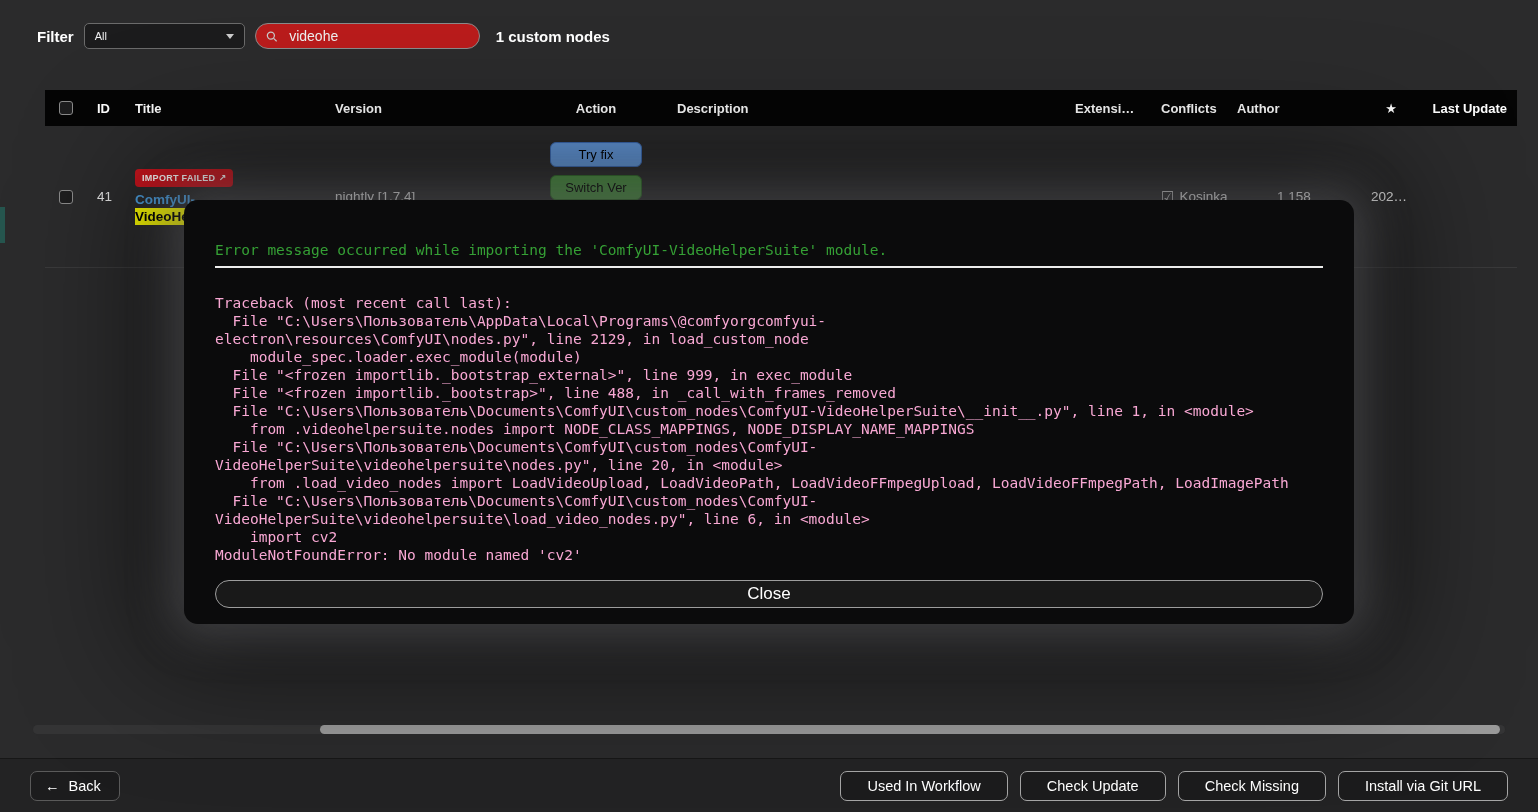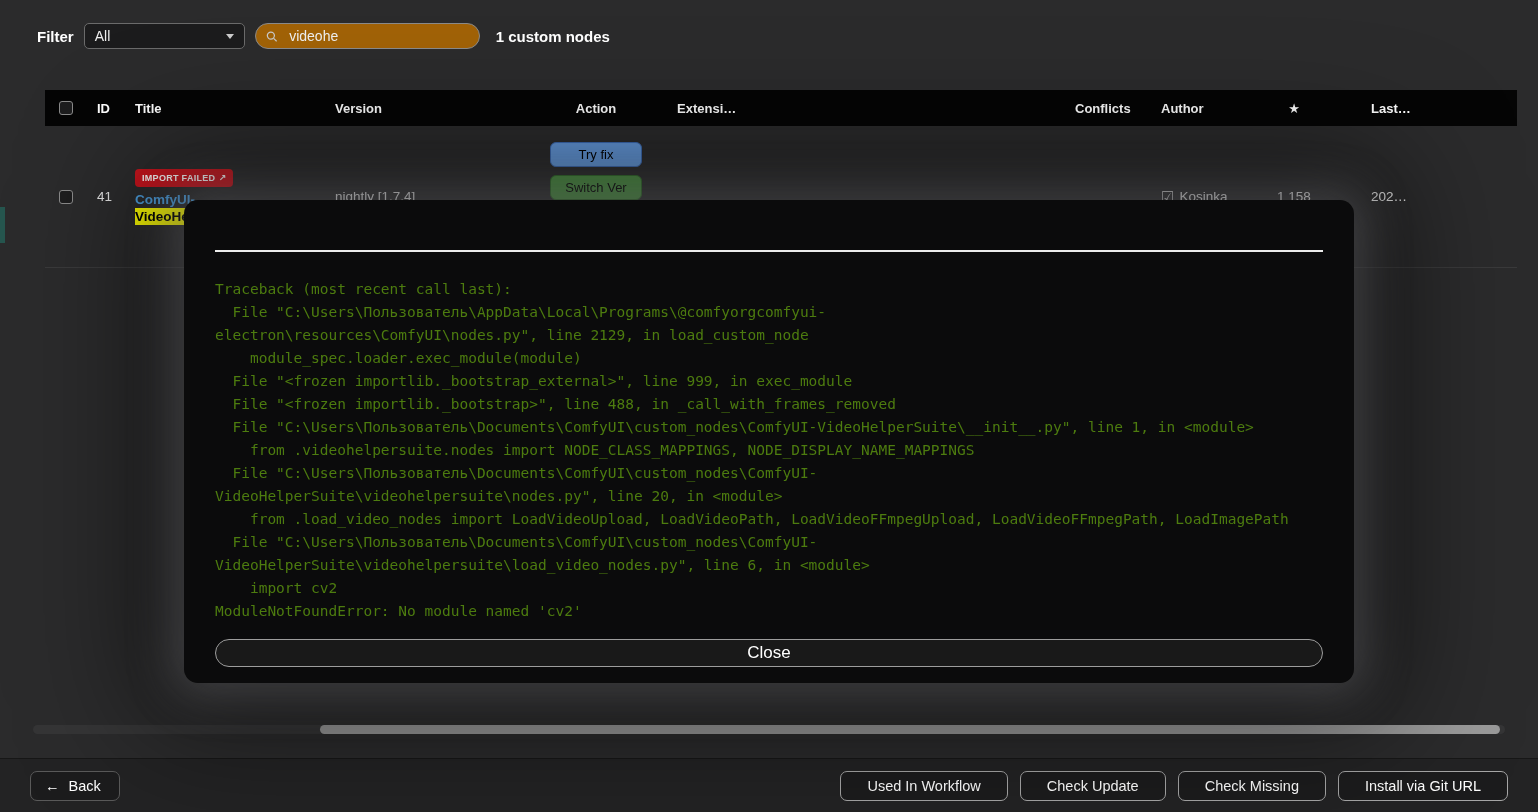--- a/index.html
+++ b/index.html
@@ -15,30 +15,30 @@
   
   .filter-bar {
     position: absolute; top: 0; left: 0; right: 16px; height: 72px;
     display: flex; align-items: center; padding-left: 37px;
   }
   .filter-label { font-size: 15px; font-weight: bold; color: #fff; margin-right: 10px; }
   .dropdown {
     width: 161px; height: 26px; background: #1c1c1d;
     border: 1px solid #6b6b6b; border-radius: 5px;
     display: flex; align-items: center; justify-content: space-between;
-    padding: 0 10px; font-size: 14px; color: #eee; cursor: pointer;
+    padding: 0 10px; font-size: 11px; color: #eee; cursor: pointer;
   }
   .chevron-down {
     width: 0; height: 0;
     border-left: 4px solid transparent; border-right: 4px solid transparent;
     border-top: 5px solid #ccc;
   }
   .searchbox {
     margin-left: 10px; width: 225px; height: 26px;
-    border: 1px solid #8a8a8a; border-radius: 14px; background: #a16207;
+    border: 1px solid #8a8a8a; border-radius: 14px; background: #b91c1c;
     display: flex; align-items: center; padding: 0 10px; gap: 12px;
   }
   .searchbox input {
     background: transparent; border: none; outline: none;
     color: #eee; font-size: 14px; width: 100%;
     font-family: "Liberation Sans", "DejaVu Sans", sans-serif;
   }
   .count { font-size: 15px; font-weight: bold; color: #fff; margin-left: 16px; }
 
   
@@ -103,21 +103,21 @@
   .modal {
     position: absolute; left: 184px; top: 200px; width: 1170px;
     background: #0b0b0c; border-radius: 14px;
     padding: 42px 31px 16px; z-index: 10;
     box-shadow: 0 0 46px 12px rgba(175,175,180,.26), 0 0 120px 40px rgba(0,0,0,.55);
     font-family: "DejaVu Sans Mono", monospace;
   }
   .modal-title { color: #35a035; font-size: 14.5px; white-space: pre; }
   .divider { border: none; border-top: 2px solid #ececec; margin-top: 8px; }
   .traceback {
-    margin-top: 26px; color: #4d7c0f; font-size: 14.5px; line-height: 23px;
+    margin-top: 26px; color: #f9a8d4; font-size: 14.5px; line-height: 18px;
     white-space: pre; font-family: "DejaVu Sans Mono", monospace;
   }
   .close-btn {
     margin-top: 16px; width: 100%; height: 28px;
     background: #191919; border: 1px solid #9d9d9d; border-radius: 14px;
     color: #fff; font-size: 17px;
     font-family: "Liberation Sans", "DejaVu Sans", sans-serif;
     display: flex; align-items: center; justify-content: center; cursor: pointer;
   }
 
@@ -163,20 +163,21 @@
 
 <div class="table">
   <div class="grid-row thead">
     <div class="cell cell-check">
         <span class="checkbox"></span>
       </div>
     <div class="cell">ID</div>
     <div class="cell">Title</div>
     <div class="cell">Version</div>
     <div class="cell cell-center">Action</div>
+    <div class="cell">Description</div>
     <div class="cell">Extensi…</div>
     <div class="cell">Conflicts</div>
     <div class="cell">Author</div>
     <div class="cell cell-center">★</div>
     <div class="cell cell-right">Last Update</div>
   </div>
 
   <div class="grid-row trow">
     <div class="cell cell-check">
         <span class="checkbox"></span>
@@ -205,20 +206,21 @@
     <div class="cell cell-center">1 158</div>
     <div class="cell cell-right">2025-08-07</div>
   </div>
 </div>
 
 <div class="hscroll">
   <div class="thumb"></div>
 </div>
 
 <div class="modal">
+  <div class="modal-title">Error message occurred while importing the 'ComfyUI-VideoHelperSuite' module.</div>
   <hr class="divider">
   <pre class="traceback">Traceback (most recent call last):
   File "C:\Users\Пользователь\AppData\Local\Programs\@comfyorgcomfyui-
 electron\resources\ComfyUI\nodes.py", line 2129, in load_custom_node
     module_spec.loader.exec_module(module)
   File "&lt;frozen importlib._bootstrap_external&gt;", line 999, in exec_module
   File "&lt;frozen importlib._bootstrap&gt;", line 488, in _call_with_frames_removed
   File "C:\Users\Пользователь\Documents\ComfyUI\custom_nodes\ComfyUI-VideoHelperSuite\__init__.py", line 1, in &lt;module&gt;
     from .videohelpersuite.nodes import NODE_CLASS_MAPPINGS, NODE_DISPLAY_NAME_MAPPINGS
   File "C:\Users\Пользователь\Documents\ComfyUI\custom_nodes\ComfyUI-

